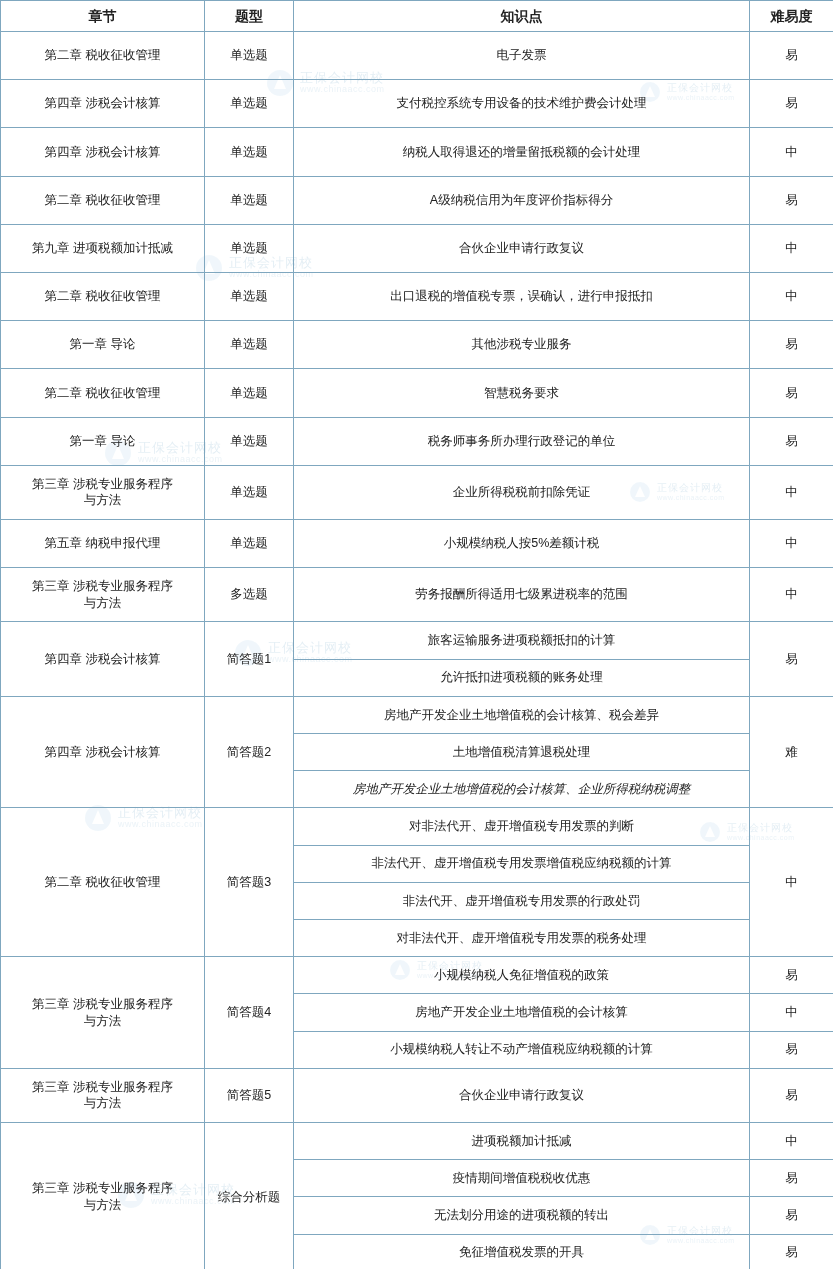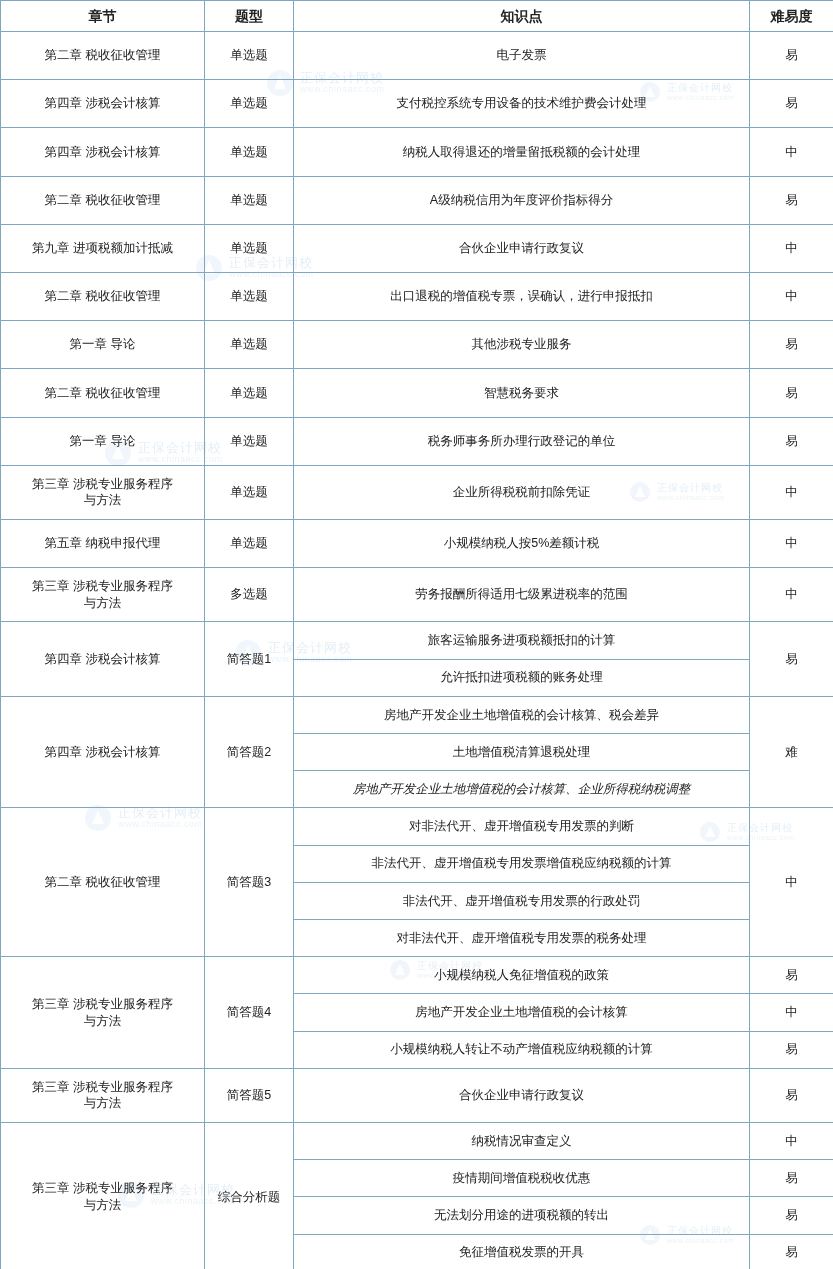--- a/index.html
+++ b/index.html
@@ -362,21 +362,21 @@
         </tr>
         <tr class="r1" style="height: 54.2069px;">
           <td rowspan="1" class="cell-chapter two-line">第三章  涉税专业服务程序<br>与方法</td>
           <td rowspan="1" class="cell-type">简答题5</td>
           <td class="cell-point">合伙企业申请行政复议</td>
           <td rowspan="1" class="cell-level">易</td>
         </tr>
         <tr style="height: 37.2069px;">
           <td rowspan="4" class="cell-chapter two-line">第三章  涉税专业服务程序<br>与方法</td>
           <td rowspan="4" class="cell-type">综合分析题</td>
-          <td class="cell-point">纳税情况审查定义</td>
+          <td class="cell-point">进项税额加计抵减</td>
           <td class="cell-level">中</td>
         </tr>
         <tr style="height: 37.2069px;">
           <td class="cell-point">疫情期间增值税税收优惠</td>
           <td class="cell-level">易</td>
         </tr>
         <tr style="height: 37.2069px;">
           <td class="cell-point">无法划分用途的进项税额的转出</td>
           <td class="cell-level">易</td>
         </tr>

